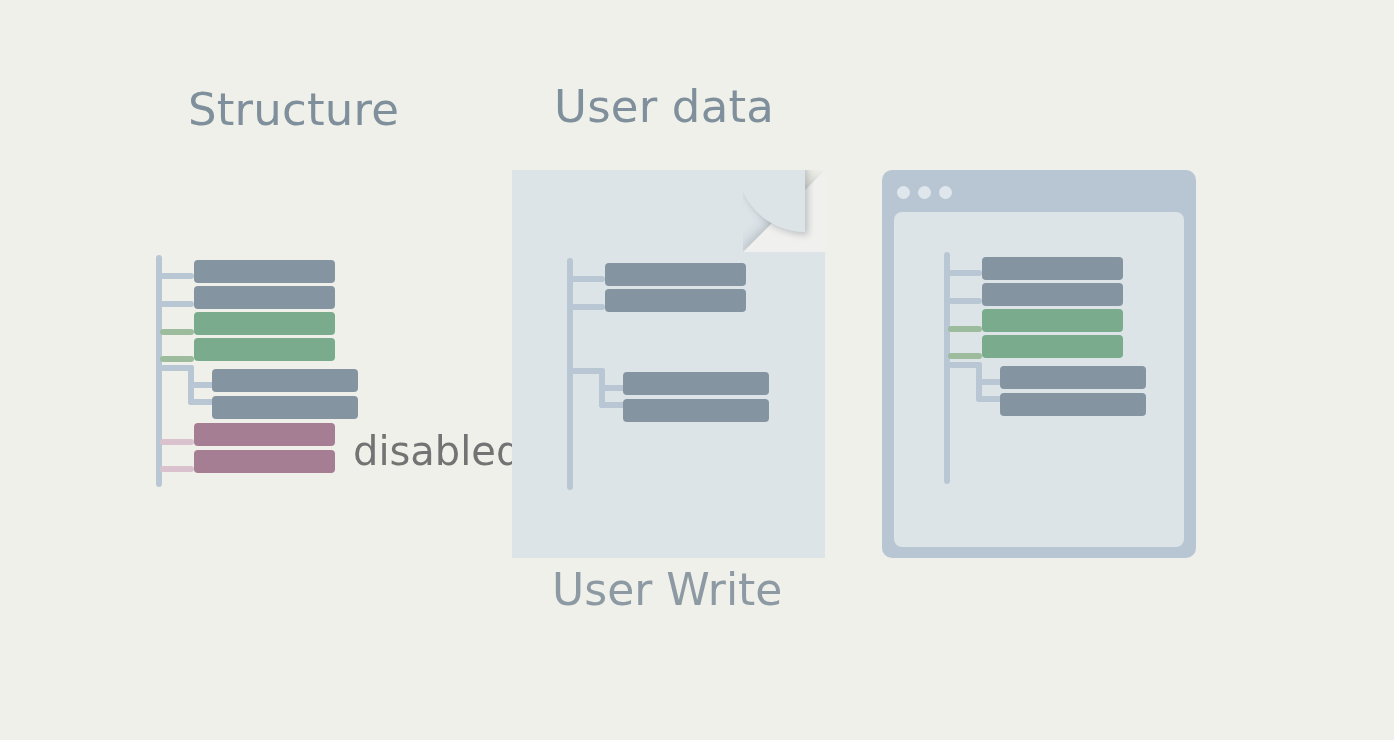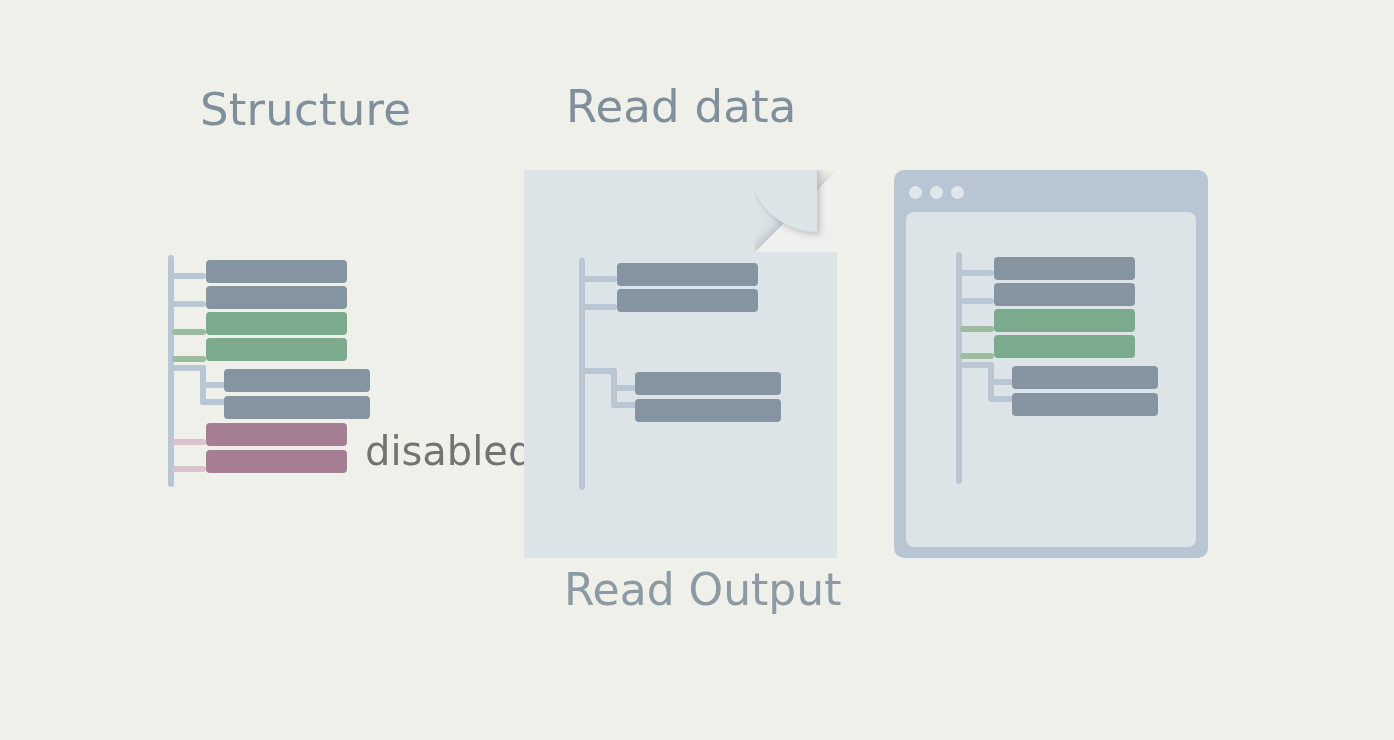--- a/index.html
+++ b/index.html
@@ -10,21 +10,21 @@
     width: 1394px;
     height: 740px;
     background: #eff0e9;
     font-family: "DejaVu Sans", sans-serif;
     overflow: hidden;
     position: relative;
   }
 
   #stage {
     position: absolute;
-    left: 12px; top: 0;
+    left: 0; top: 0;
     width: 1108px;
     height: 740px;
   }
 
   
   .col-title {
     position: absolute;
     font-size: 45px;
     font-weight: 400;
     color: #7f8f9b;
@@ -215,21 +215,21 @@
     <div class="stub pink" style="left:4px; top:184px; width:34px;"></div>
     <div class="bar pink" style="left:38px; top:168px; width:141px;"></div>
 
     <div class="stub pink" style="left:4px; top:211px; width:34px;"></div>
     <div class="bar pink" style="left:38px; top:195px; width:141px;"></div>
   </div>
 
 
   <div id="legend-disabled" class="legend-label">disabled</div>
 
-  <div id="title-userdata" class="col-title">Read data</div>
+  <div id="title-userdata" class="col-title">User data</div>
 
   <div id="userdata-page">
 
     <div class="tree" id="userdata-tree" style="left:55px; top:88px; width:240px; height:235px;">
 
       <div class="trunk" style="left:0px; top:0px; height:232px;"></div>
 
       <div class="stub" style="left:4px; top:18px; width:34px;"></div>
       <div class="bar" style="left:38px; top:5px; width:141px;"></div>
 
@@ -245,21 +245,21 @@
       <div class="bar" style="left:56px; top:141px; width:146px;"></div>
     </div>
 
     <div id="page-corner-cut"></div>
     <div id="page-curl">
       <div class="flap"></div>
       <div class="flap-round"></div>
     </div>
   </div>
 
-  <div id="caption-readwrite" class="caption">Read Output</div>
+  <div id="caption-readwrite" class="caption">User Write</div>
 
 
   <div id="output-window">
     <div id="output-titlebar">
       <span id="win-dot-1" class="win-dot"></span>
       <span id="win-dot-2" class="win-dot"></span>
       <span id="win-dot-3" class="win-dot"></span>
     </div>
 
     <div id="output-canvas">

